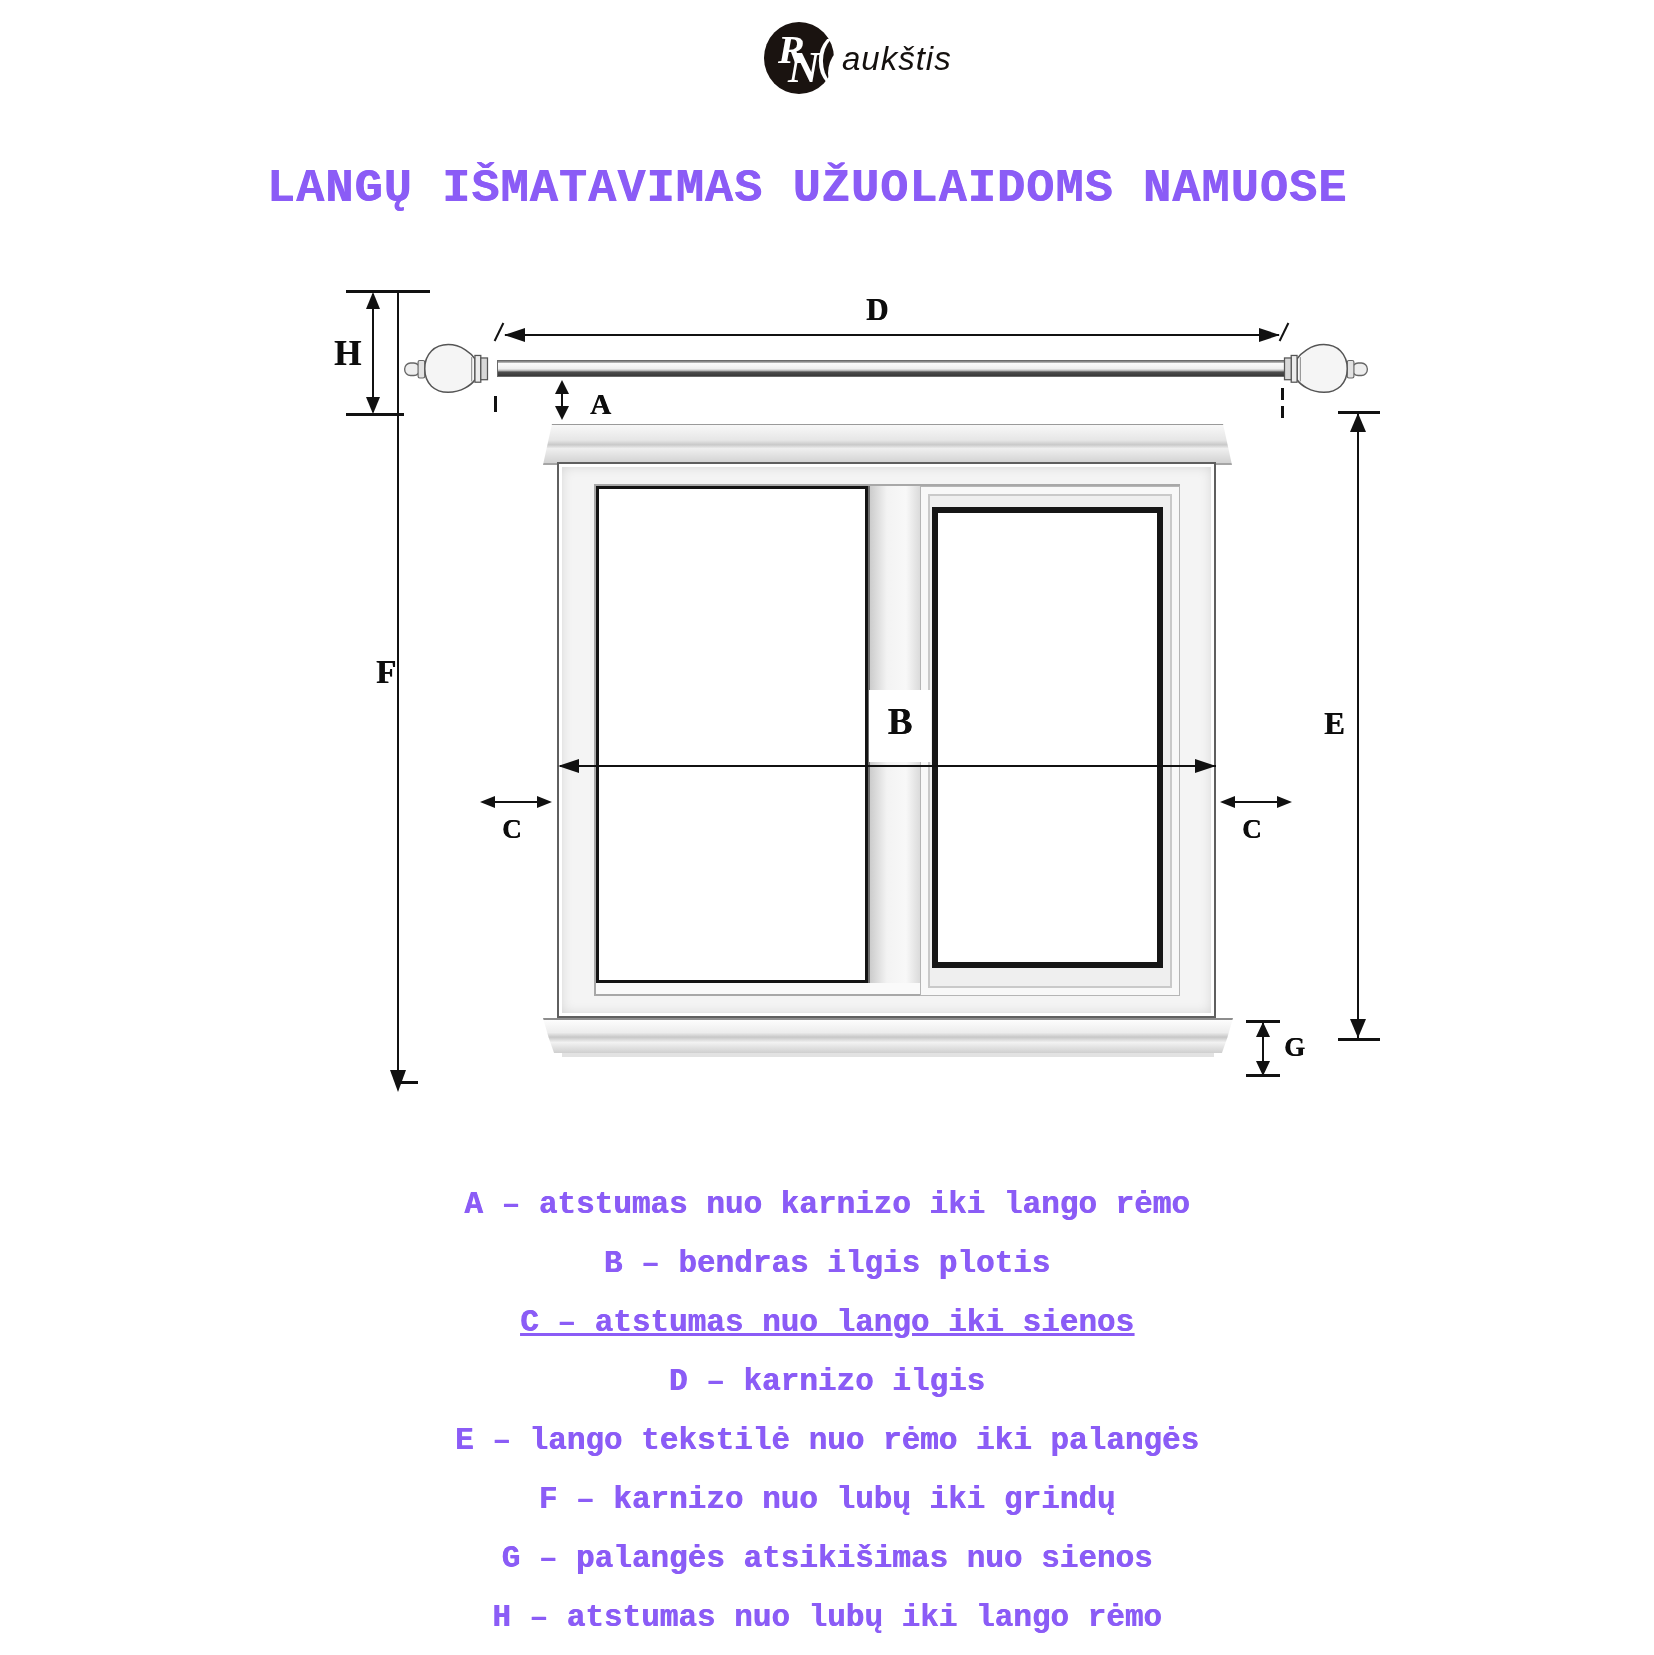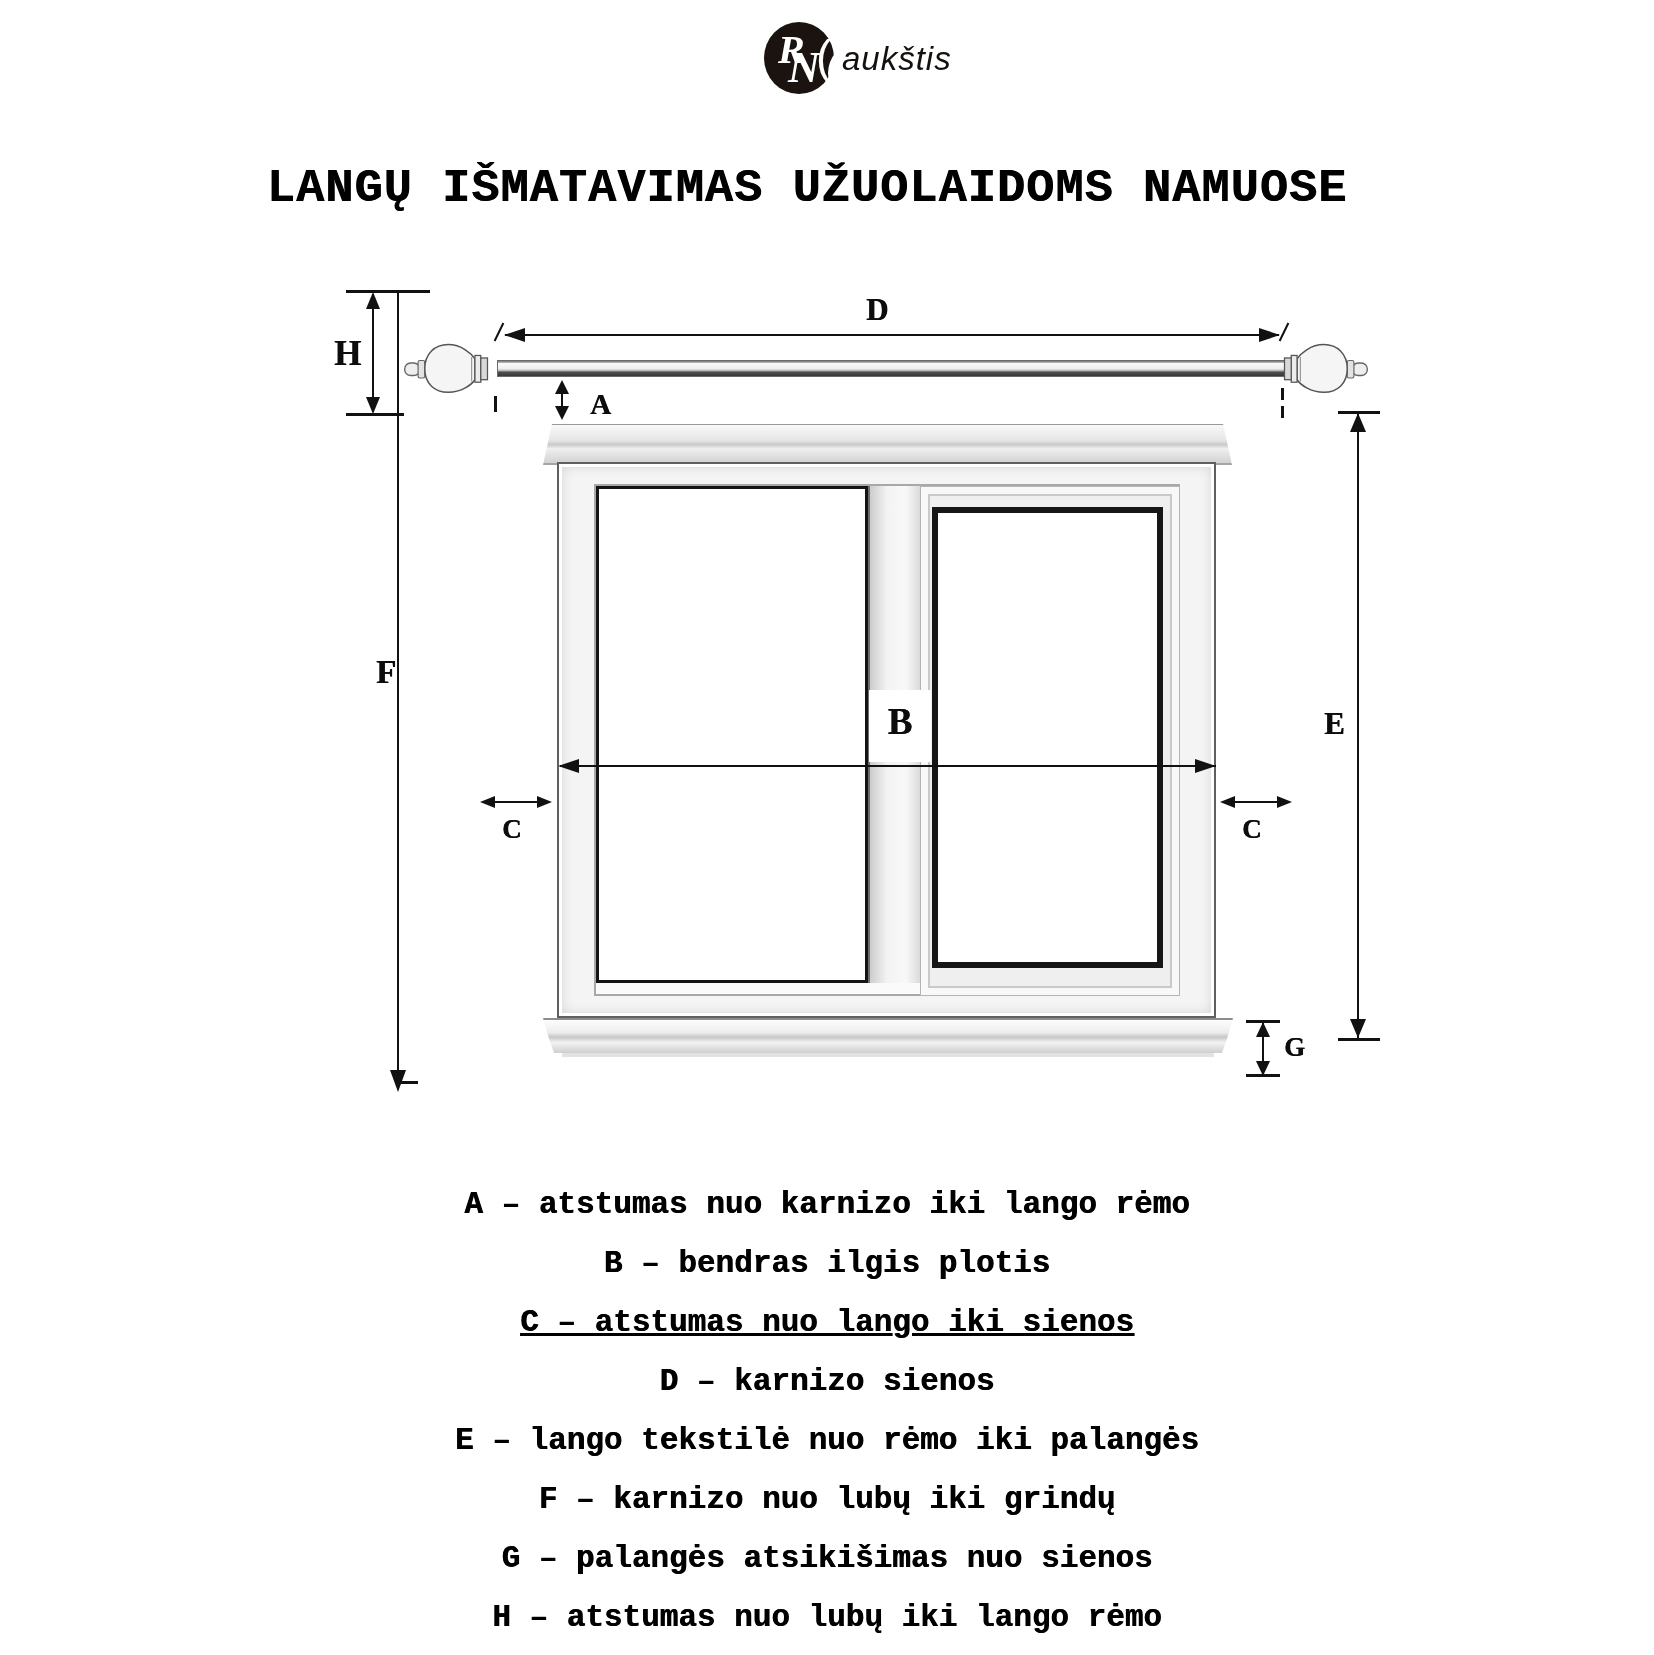--- a/index.html
+++ b/index.html
@@ -5,21 +5,21 @@
   html,body{margin:0;padding:0;background:#ffffff;}
   #canvas{position:relative;width:1654px;height:1655px;background:#ffffff;overflow:hidden;
           font-family:"Liberation Sans",sans-serif;color:#111;}
   .abs{position:absolute;}
   .ink{background:#111;}
   .hline{position:absolute;height:3px;background:#111;}
   .vline{position:absolute;width:2px;background:#111;}
   .ah{position:absolute;width:0;height:0;}
   .dimlabel{position:absolute;font-family:"Liberation Serif",serif;font-weight:bold;color:#0d0d0d;
             text-shadow:0.4px 0 0 currentColor;}
-  .mono{font-family:"Liberation Mono","DejaVu Sans Mono",monospace;font-weight:bold;color:#000000;
+  .mono{font-family:"Liberation Mono","DejaVu Sans Mono",monospace;font-weight:bold;color:#8b5cf6;
         text-shadow:0.6px 0 0 currentColor;}
   #title{position:absolute;left:0;right:40px;top:163px;text-align:center;font-size:47px;
          letter-spacing:1px;line-height:52px;}
   .legend-line{position:absolute;left:0;right:0;height:40px;text-align:center;
                font-size:31px;line-height:40px;letter-spacing:0px;margin-top:16px;}
   
   #logo-circle{position:absolute;left:764px;top:22px;width:70px;height:72px;border-radius:50%;
                background:#1a1310;}
   #logo-bite{position:absolute;left:828px;top:44px;width:54px;height:58px;border-radius:50%;
              background:#ffffff;}
@@ -161,20 +161,20 @@
   <div class="vline" style="left:1262px;top:1023px;height:52px;"></div>
   <div class="ah" style="left:1256px;top:1022px;border-left:7px solid transparent;border-right:7px solid transparent;border-bottom:15px solid #111;"></div>
   <div class="ah" style="left:1256px;top:1061px;border-left:7px solid transparent;border-right:7px solid transparent;border-top:15px solid #111;"></div>
   <div class="hline" style="left:1246px;top:1074px;width:34px;"></div>
   <div class="dimlabel" style="left:1284px;top:1032px;font-size:27px;">G</div>
 
   <div>
     <div class="legend-line mono" style="top:1169px;">A – atstumas nuo karnizo iki lango rėmo</div>
     <div class="legend-line mono" style="top:1228px;">B – bendras ilgis plotis</div>
     <div class="legend-line mono" style="top:1287px;text-decoration:underline;">C – atstumas nuo lango iki sienos</div>
-    <div class="legend-line mono" style="top:1346px;">D – karnizo sienos</div>
+    <div class="legend-line mono" style="top:1346px;">D – karnizo ilgis</div>
     <div class="legend-line mono" style="top:1405px;">E – lango tekstilė nuo rėmo iki palangės</div>
     <div class="legend-line mono" style="top:1464px;">F – karnizo nuo lubų iki grindų</div>
     <div class="legend-line mono" style="top:1523px;">G – palangės atsikišimas nuo sienos</div>
     <div class="legend-line mono" style="top:1582px;">H – atstumas nuo lubų iki lango rėmo</div>
   </div>
 
 </div>
 
 </body></html>

